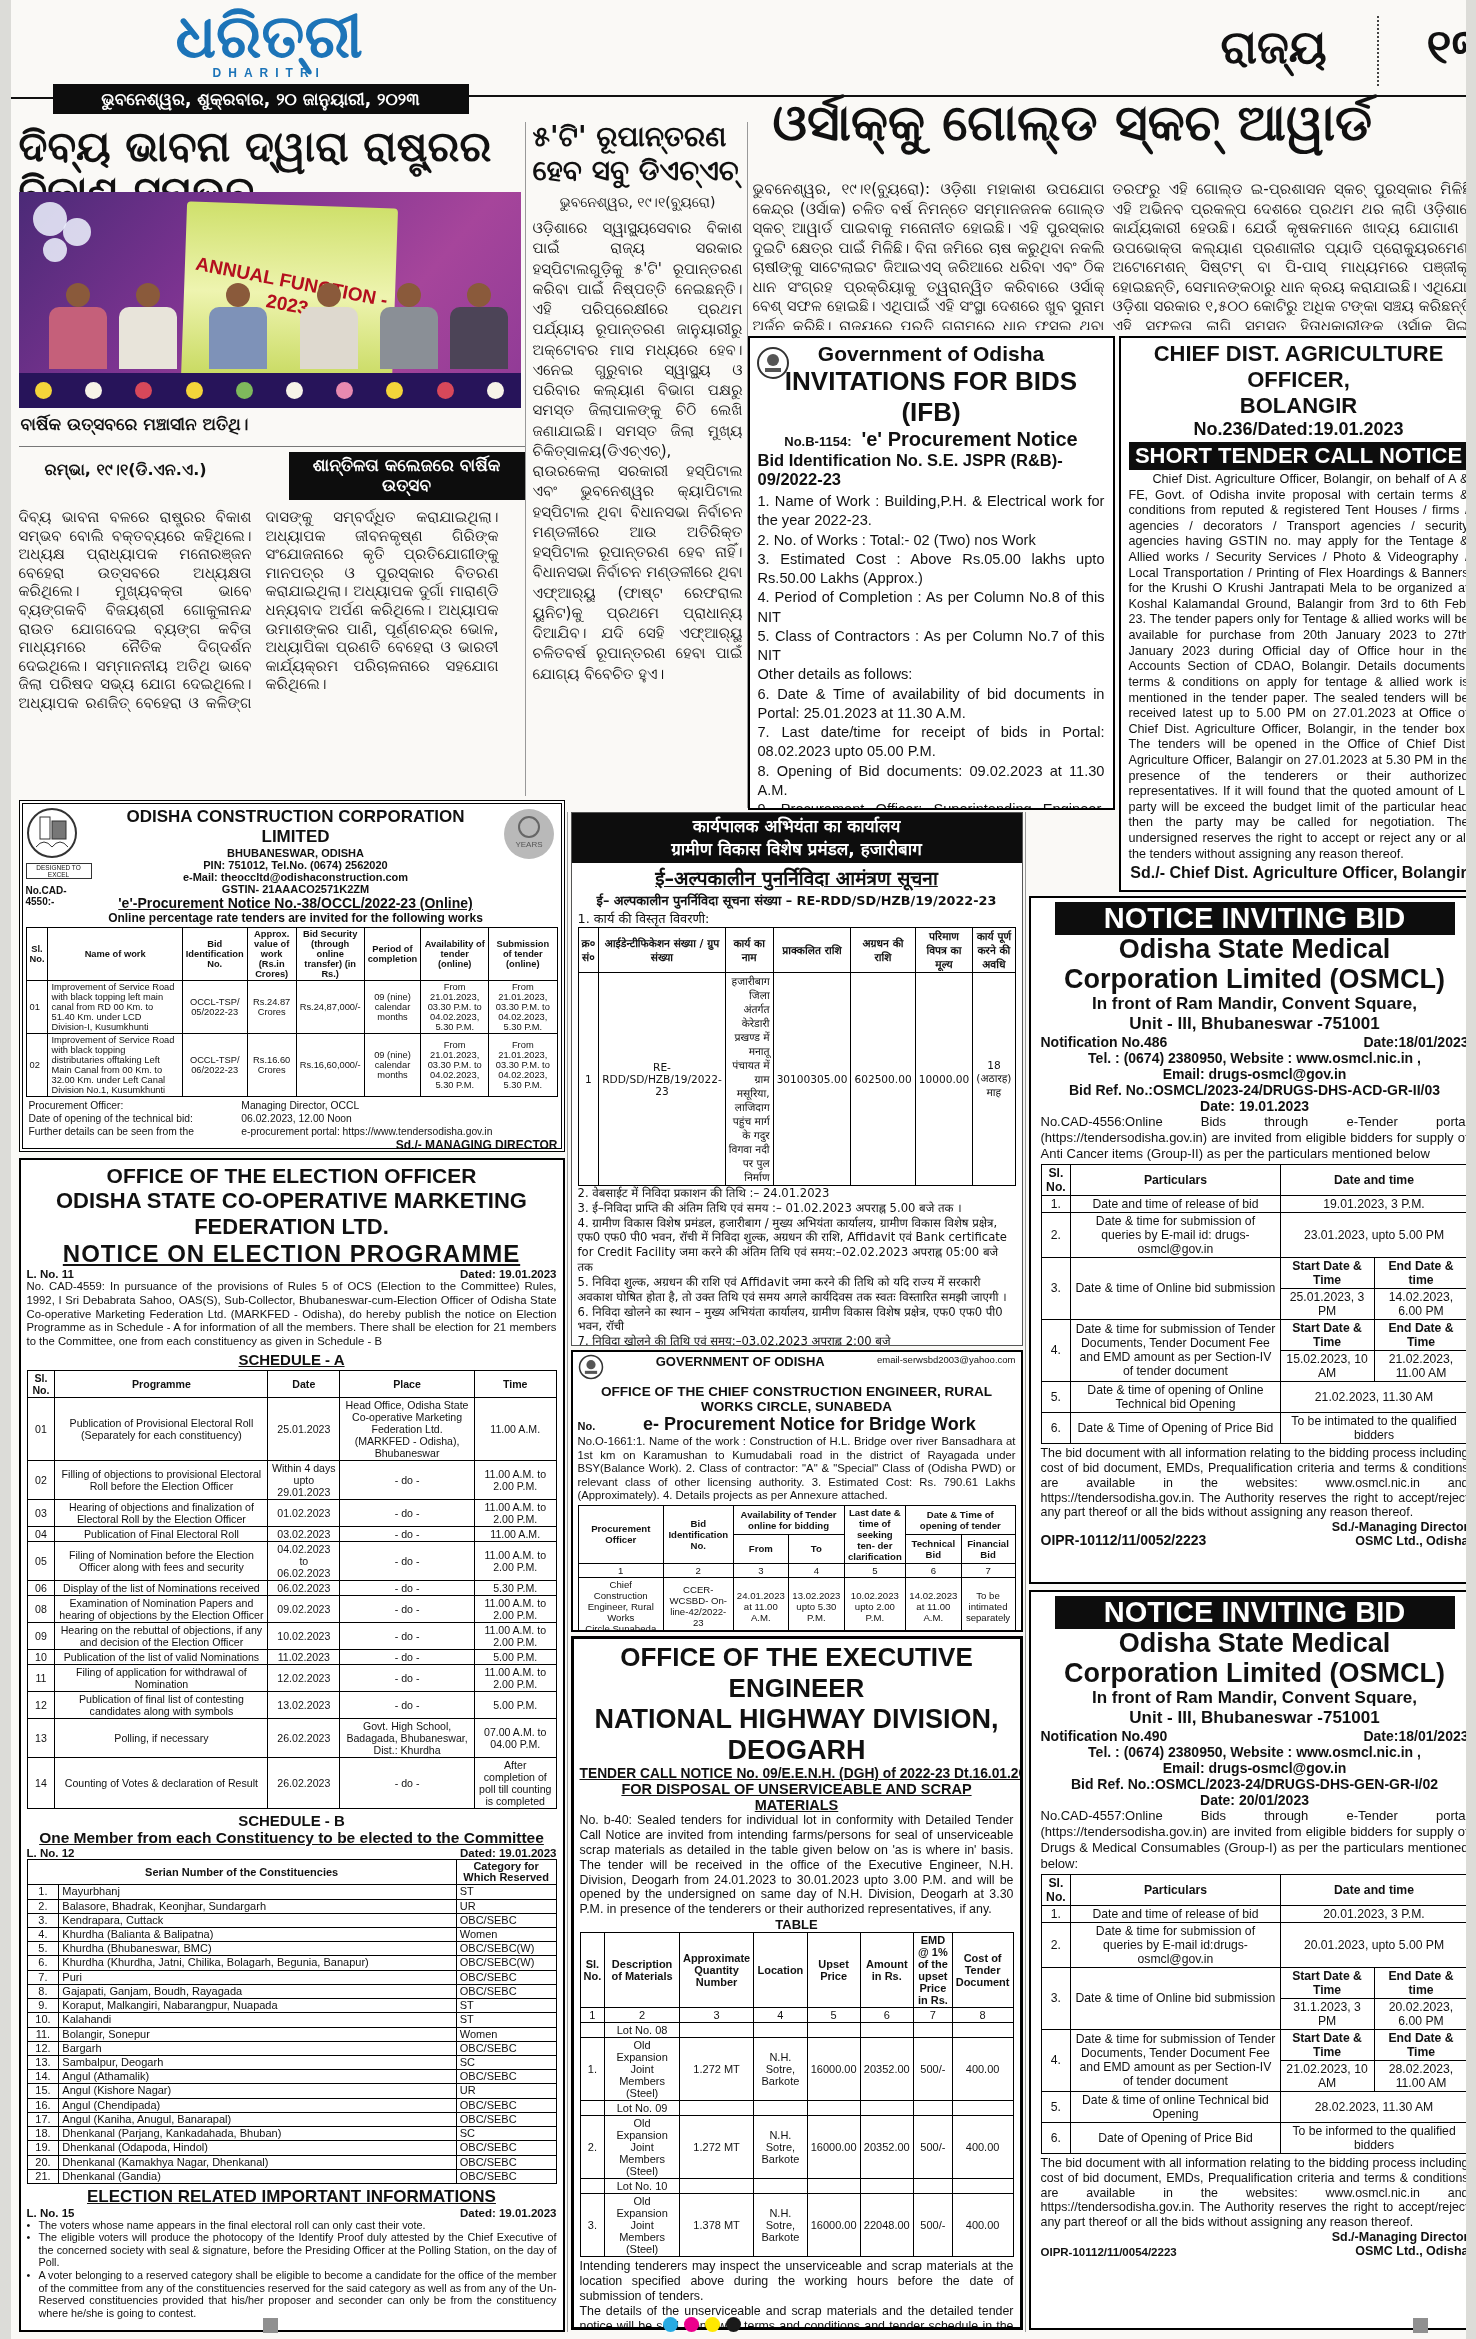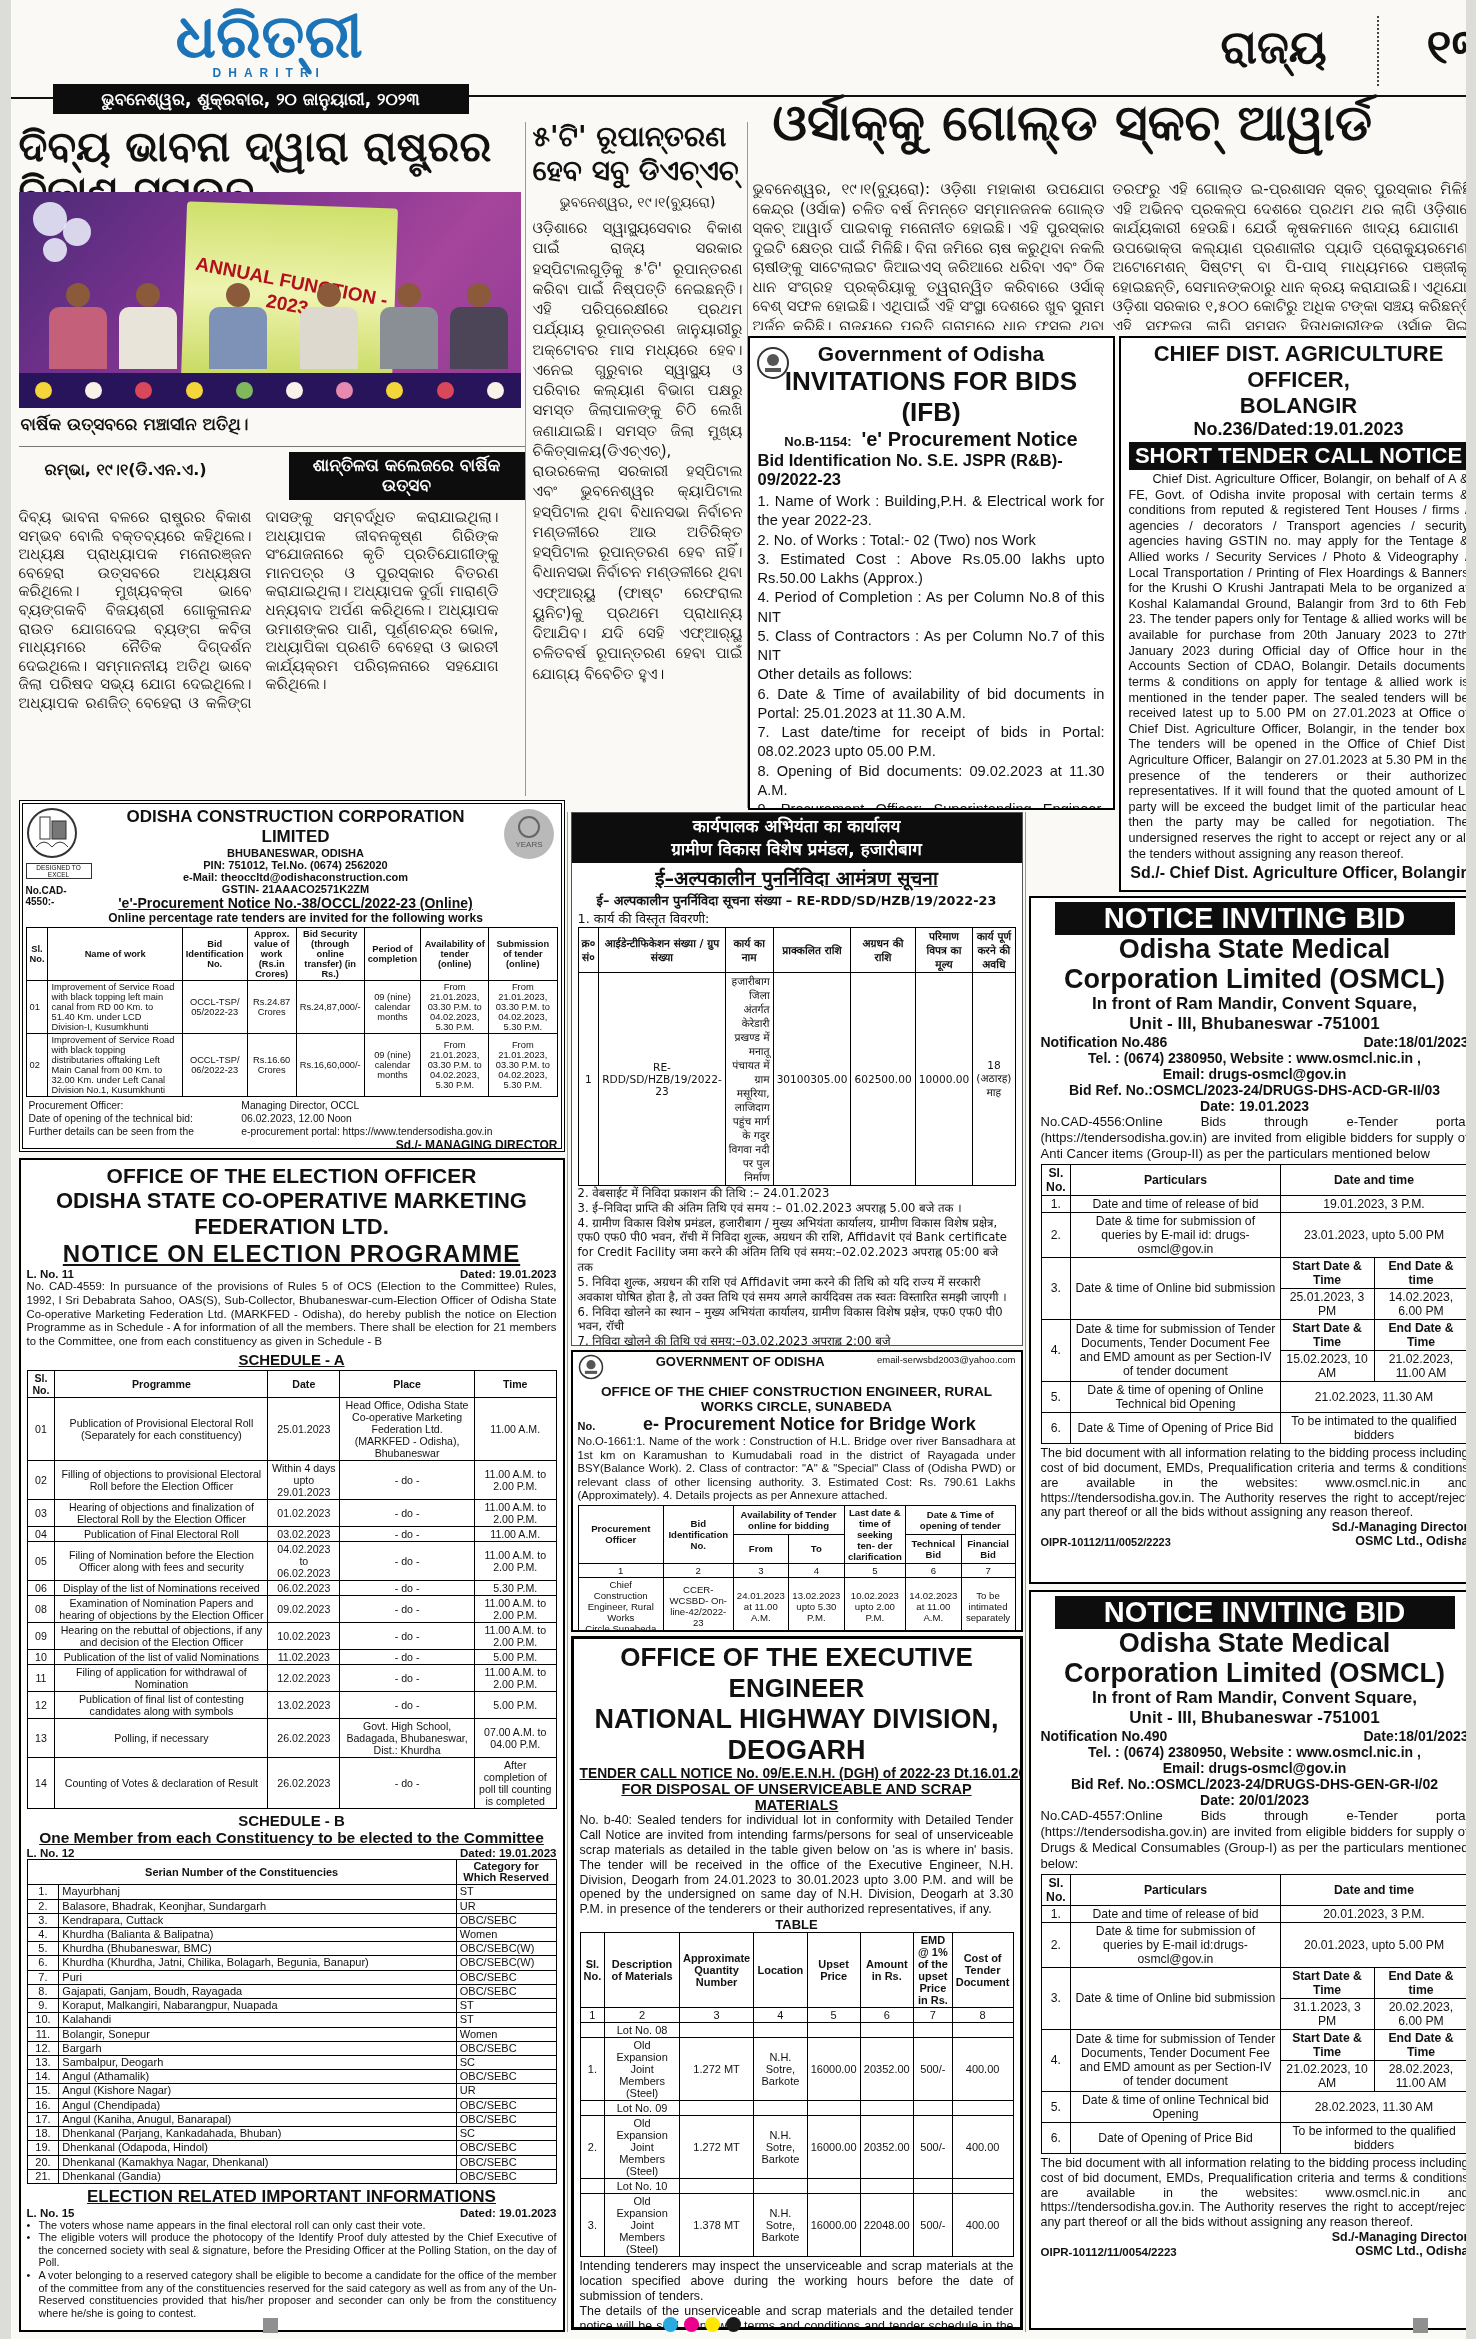--- a/index.html
+++ b/index.html
@@ -798,21 +798,21 @@
           </tr>
           <tr>
             <td style="text-align: center;">6.</td>
             <td style="text-align: center;">Date &amp; Time of Opening of Price Bid</td>
             <td colspan="2" style="text-align: center;">To be intimated to the qualified bidders</td>
           </tr>
         </tbody>
     </table>
     <div class="jst" style="font-size:12.4px;line-height:1.2;margin-top:2px">The bid document with all information relating to the bidding process including cost of bid document, EMDs, Prequalification criteria and terms &amp; conditions are available in the websites: www.osmcl.nic.in and https://tendersodisha.gov.in. The Authority reserves the right to accept/reject any part thereof or all the bids without assigning any reason thereof.</div>
     <div style="display:flex;justify-content:space-between;align-items:flex-end">
-      <span class="b" style="font-size:11px">OIPR-10112/11/0052/2223</span>
+      <span class="b" style="font-size:14px">OIPR-10112/11/0052/2223</span>
       <span class="rt b" style="font-size:12.5px">
         <div>Sd./-Managing Director</div>
         <div>OSMC Ltd., Odisha</div>
       </span>
     </div>
   </div>
 
   <div class="abs nbox" style="left:1018px;top:1590px;width:452px;height:740px;padding:4px 10px">
     <div class="blackbar" style="font-size:29px;margin:0 14px">NOTICE INVITING BID</div>
     <div class="ctr b" style="font-size:27px;line-height:1.1">Odisha State Medical</div>

